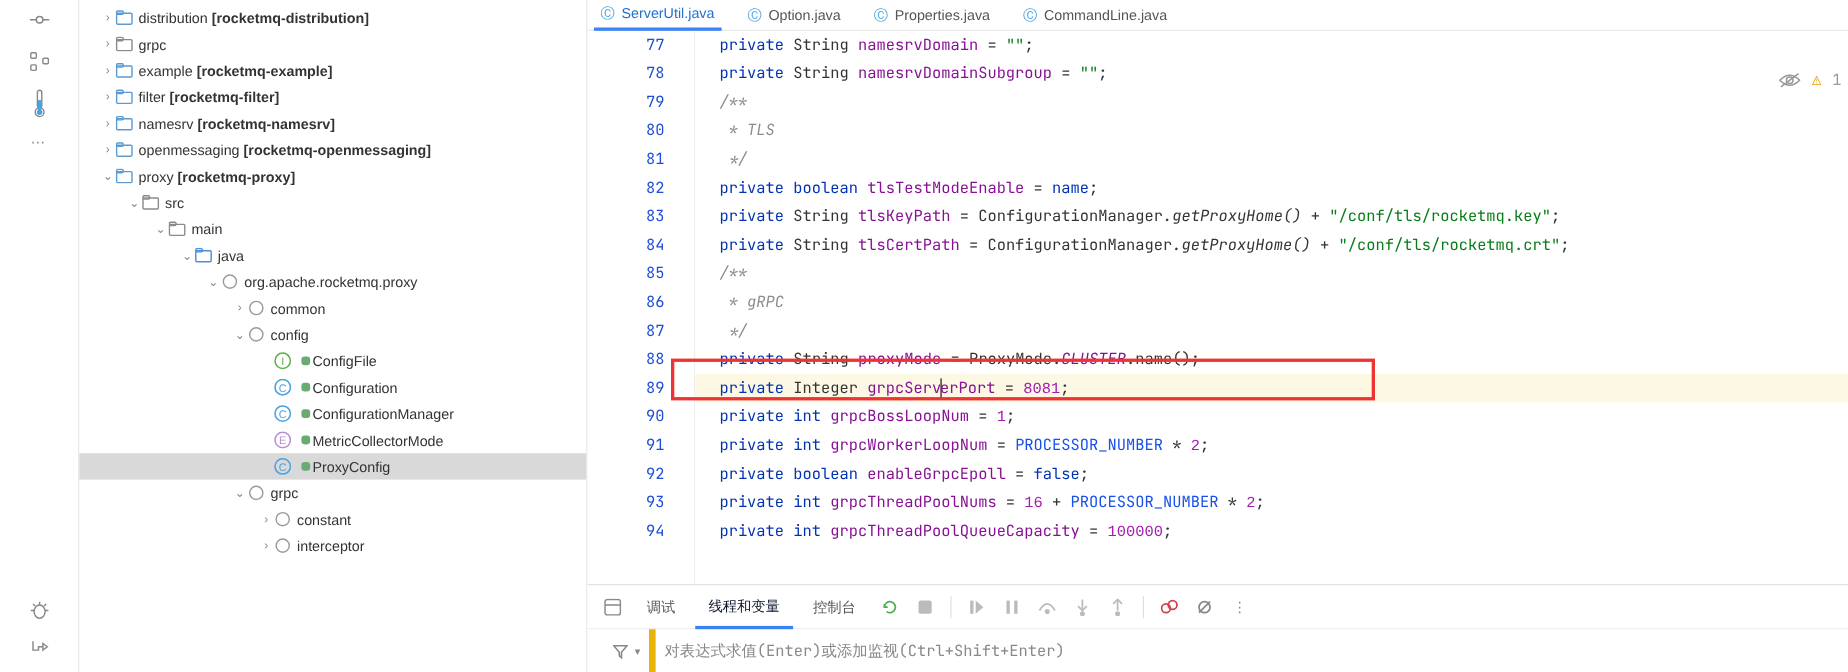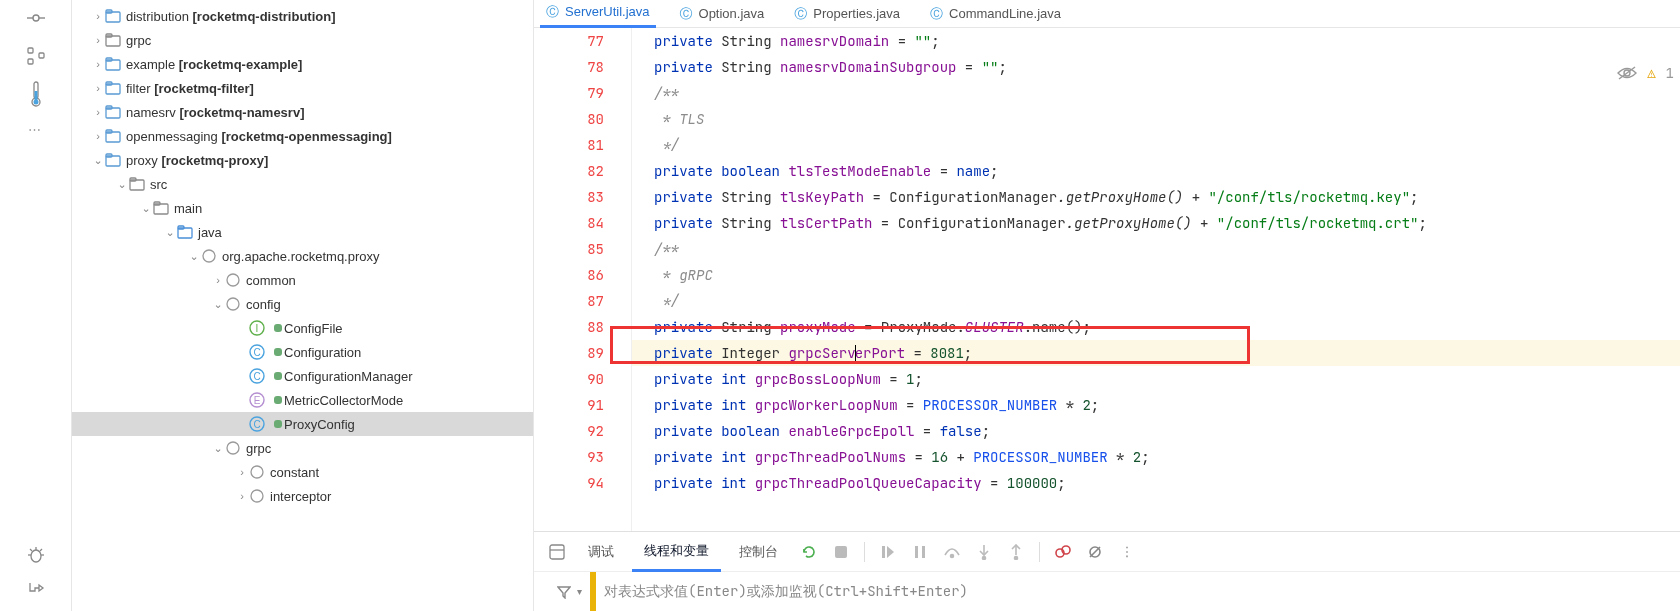--- a/index.html
+++ b/index.html
@@ -34,33 +34,33 @@
 
 svg { display:block; }
 
 .main { flex:1; display:flex; flex-direction:column; overflow:hidden;}
 .tabs { display:flex; align-items:center; height:28px; border-bottom:1px solid #e6e6e6; padding-left:6px; gap:18px; }
 .tabs .tab { display:flex; align-items:center; gap:6px; padding:0 6px; color:#555; height:28px; }
 .tabs .tab.active { color:#2270d0; border-bottom:3px solid #3b82f6; padding-bottom:2px; margin-bottom:-1px;}
 .tabs .tab .ticon { color:#4aa3df; }
 
 .editor { flex:1; display:flex; overflow:hidden; position:relative; font-family: "JetBrains Mono", Consolas, monospace; font-size:14px; line-height:26px; }
-.gutter { width:84px; text-align:right; color:#ef4444; padding-right:14px; user-select:none; }
+.gutter { width:84px; text-align:right; color:#1d4ed8; padding-right:14px; user-select:none; }
 .gutter .ln { height:26px; }
 .stripe { width:14px; border-right:1px solid #efefef; }
 .code { flex:1; position:relative; padding-left:22px;}
 .code .cl { height:26px; white-space:pre; }
 
 .highlight-line { background:#fcf8e3; margin-left:-22px; padding-left:22px;}
 .red-box { position:absolute; border:3px solid #e33; pointer-events:none; }
 
 .kw { color:#0033b3; }
 .field { color:#871094; }
 .str { color:#067d17; }
-.num { color:#14532d; }
+.num { color:#a21caf;font-family:Liberation Mono, monospace; }
 .cmt { color:#8c8c8c; font-style:italic; }
 .const-it { color:#871094; font-style:italic; }
 .const-blue-it { color:#1750eb; }
 .caret { border-left:1px solid #000; display:inline-block; height:18px; vertical-align:middle; margin:0 -1px;}
 
 .topright { position:absolute; right:6px; top:32px; display:flex; gap:10px; color:#999; align-items:center;}
 .topright .warn { color:#e5a50a; font-weight:bold;}
 
 .bottom-panel { height:80px; border-top:1px solid #e0e0e0; display:flex; flex-direction:column; background:#fff; }
 .debug-tabs { display:flex; align-items:center; height:40px; padding-left:10px; gap:6px; border-bottom:1px solid #eee;}

